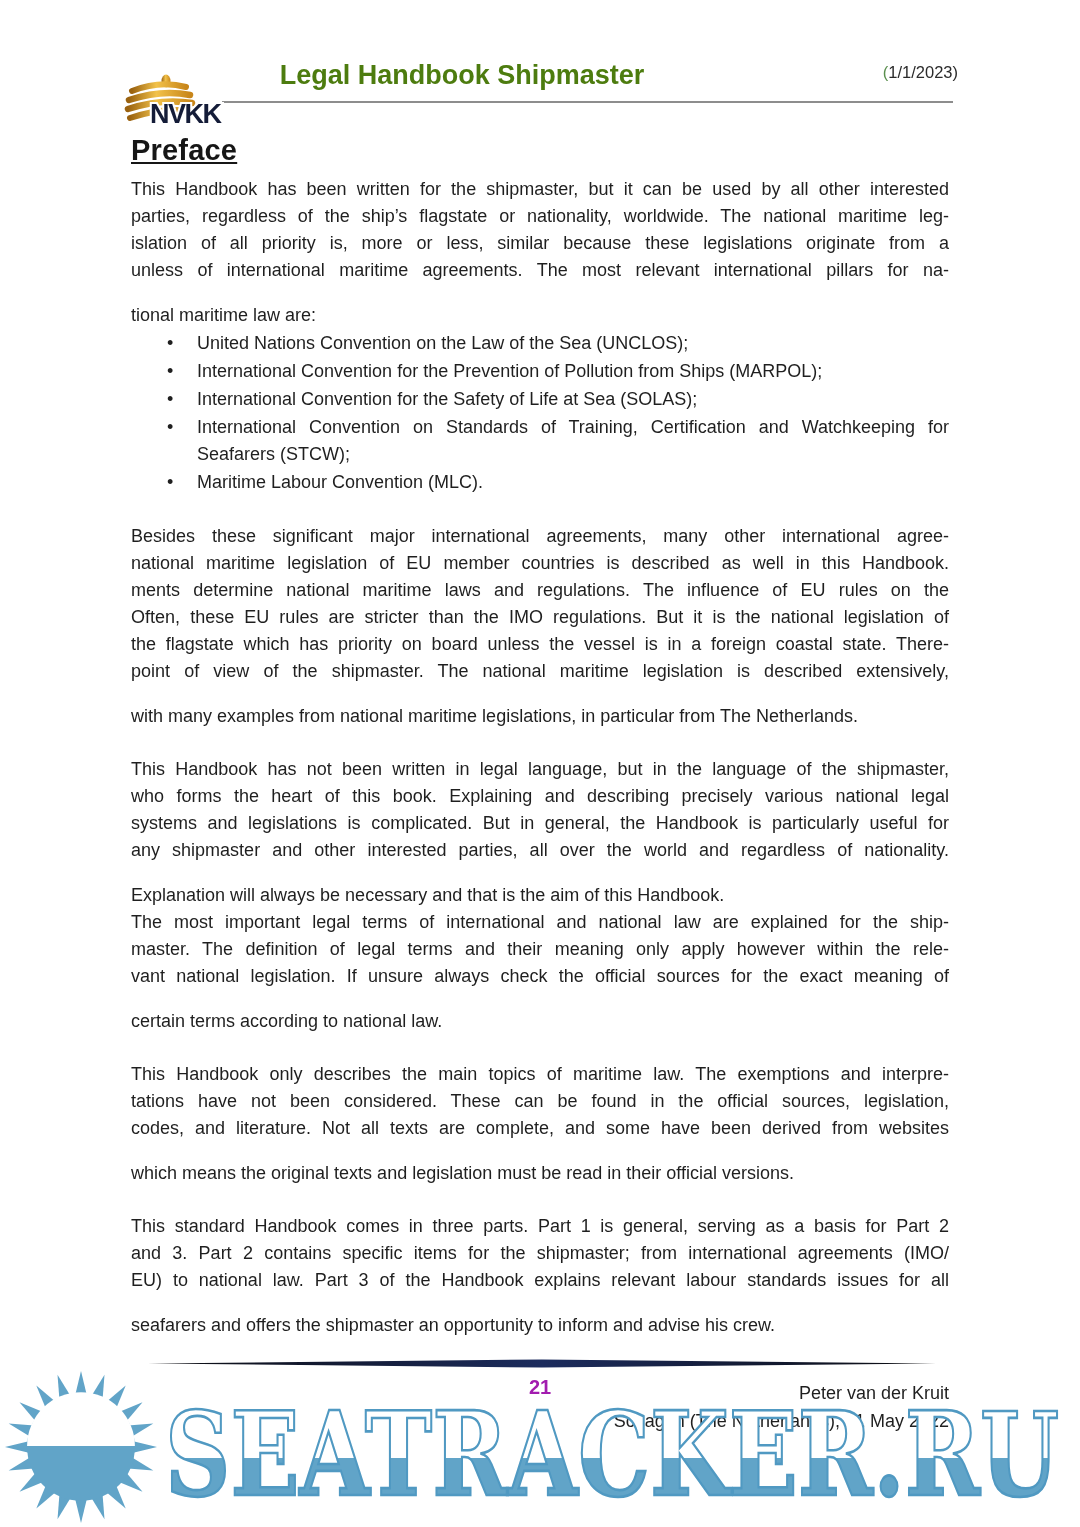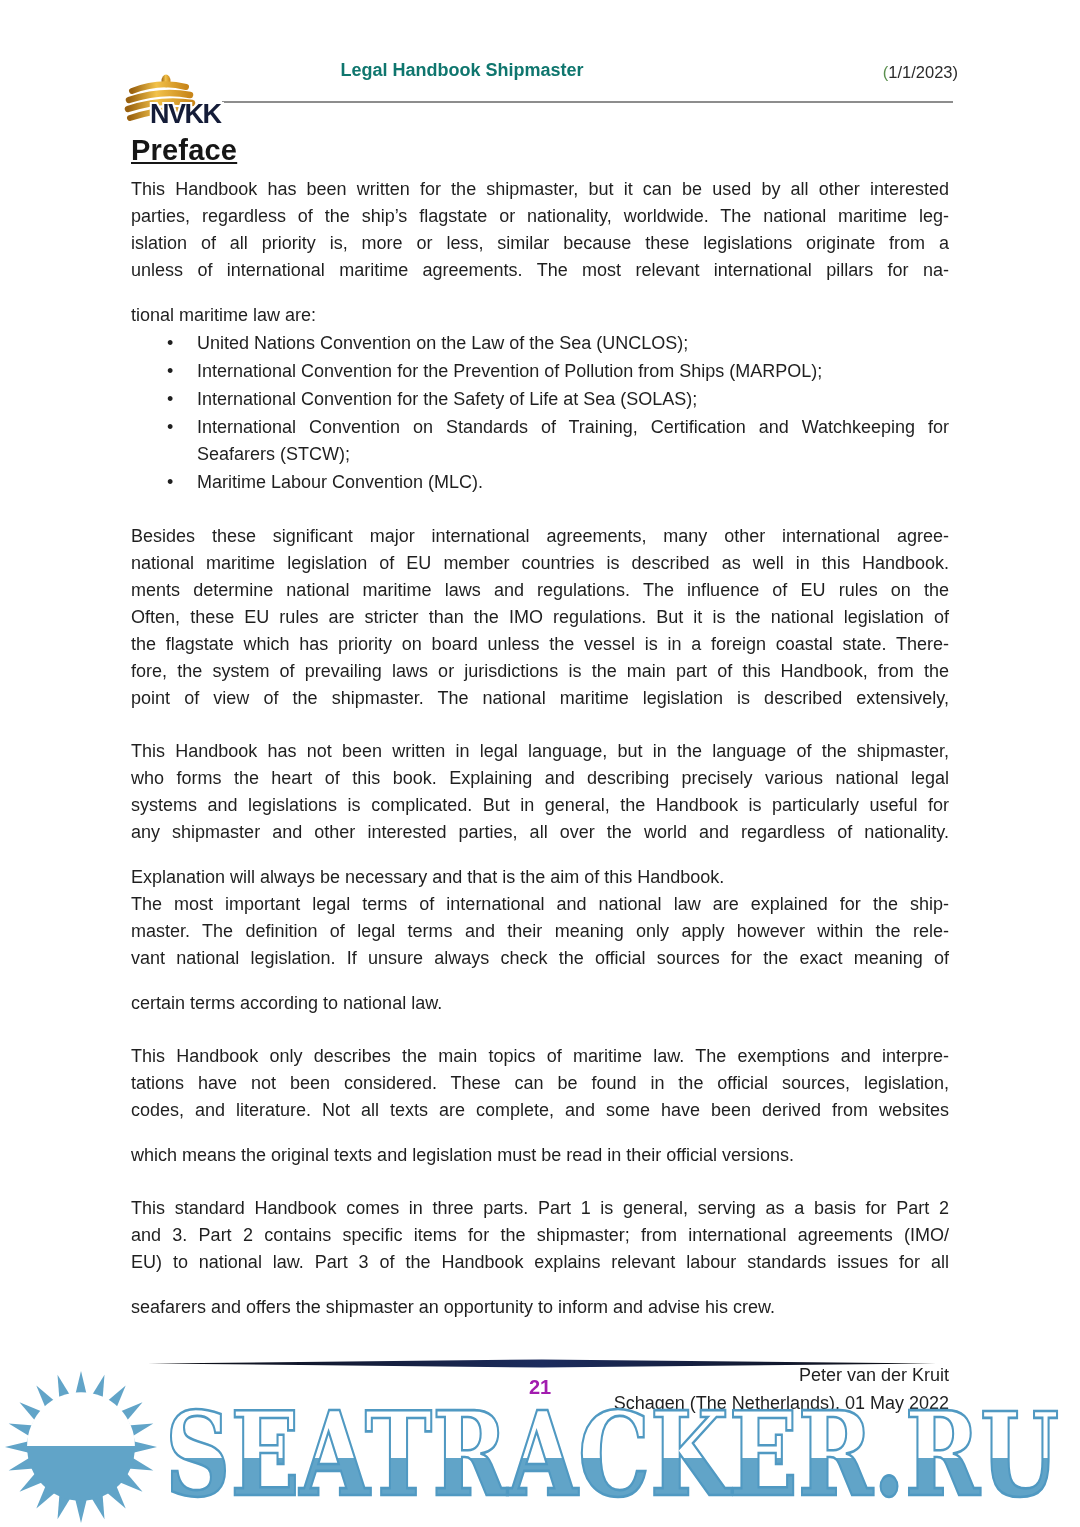--- a/index.html
+++ b/index.html
@@ -7,21 +7,21 @@
     position:relative;
     width:1080px; height:1527px;
     background:#ffffff;
     overflow:hidden;
     font-family:"Liberation Sans", sans-serif;
     color:#1f1f1f;
   }
   
   .hdr-title {
     position:absolute; top:60px; left:0; width:924px;
-    text-align:center; font-size:18px; font-weight:bold; color:#0f766e;
+    text-align:center; font-size:27px; font-weight:bold; color:#4d7c0f;
   }
   .hdr-date {
     position:absolute; top:63px; right:122px;
     font-size:16.5px; color:#2b2b2b;margin-left:29px;
   }
   .hdr-date .paren-green { color:#5a8f4e; }
   .hdr-rule {
     position:absolute; top:101px; left:222px; width:731px; height:2px;
     background:#8d8d8d;
   }
@@ -101,22 +101,22 @@
         <li>Maritime Labour Convention (MLC).</li>
       </ul>
 
     <div class="spacer"></div>
     <div class="para">
         <div class="line">Besides these significant major international agreements, many other international agree-</div>
         <div class="line">national maritime legislation of EU member countries is described as well in this Handbook.</div>
         <div class="line">ments determine national maritime laws and regulations. The influence of EU rules on the</div>
         <div class="line">Often, these EU rules are stricter than the IMO regulations. But it is the national legislation of</div>
         <div class="line">the flagstate which has priority on board unless the vessel is in a foreign coastal state. There-</div>
-        <div class="line">fore, the system of prevailing laws or jurisdictions is the main part of this Handbook, from the</div>
         <div class="line">point of view of the shipmaster. The national maritime legislation is described extensively,</div>
+        <div class="line last">with many examples from national maritime legislations, in particular from The Netherlands.</div>
       </div>
 
     <div class="spacer"></div>
     <div class="para">
         <div class="line">This Handbook has not been written in legal language, but in the language of the shipmaster,</div>
         <div class="line">who forms the heart of this book. Explaining and describing precisely various national legal</div>
         <div class="line">systems and legislations is complicated. But in general, the Handbook is particularly useful for</div>
         <div class="line">any shipmaster and other interested parties, all over the world and regardless of nationality.</div>
         <div class="line last">Explanation will always be necessary and that is the aim of this Handbook.</div>
       </div>

